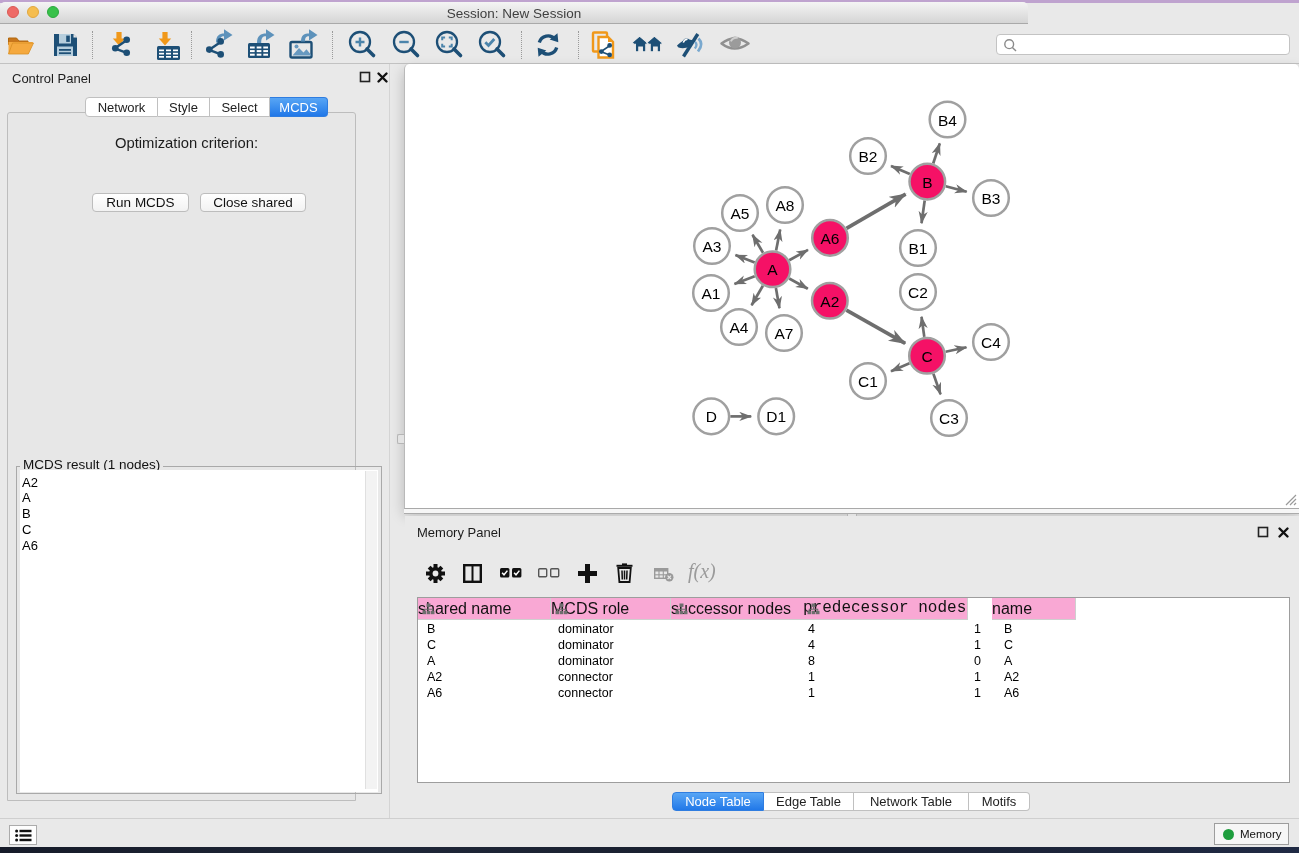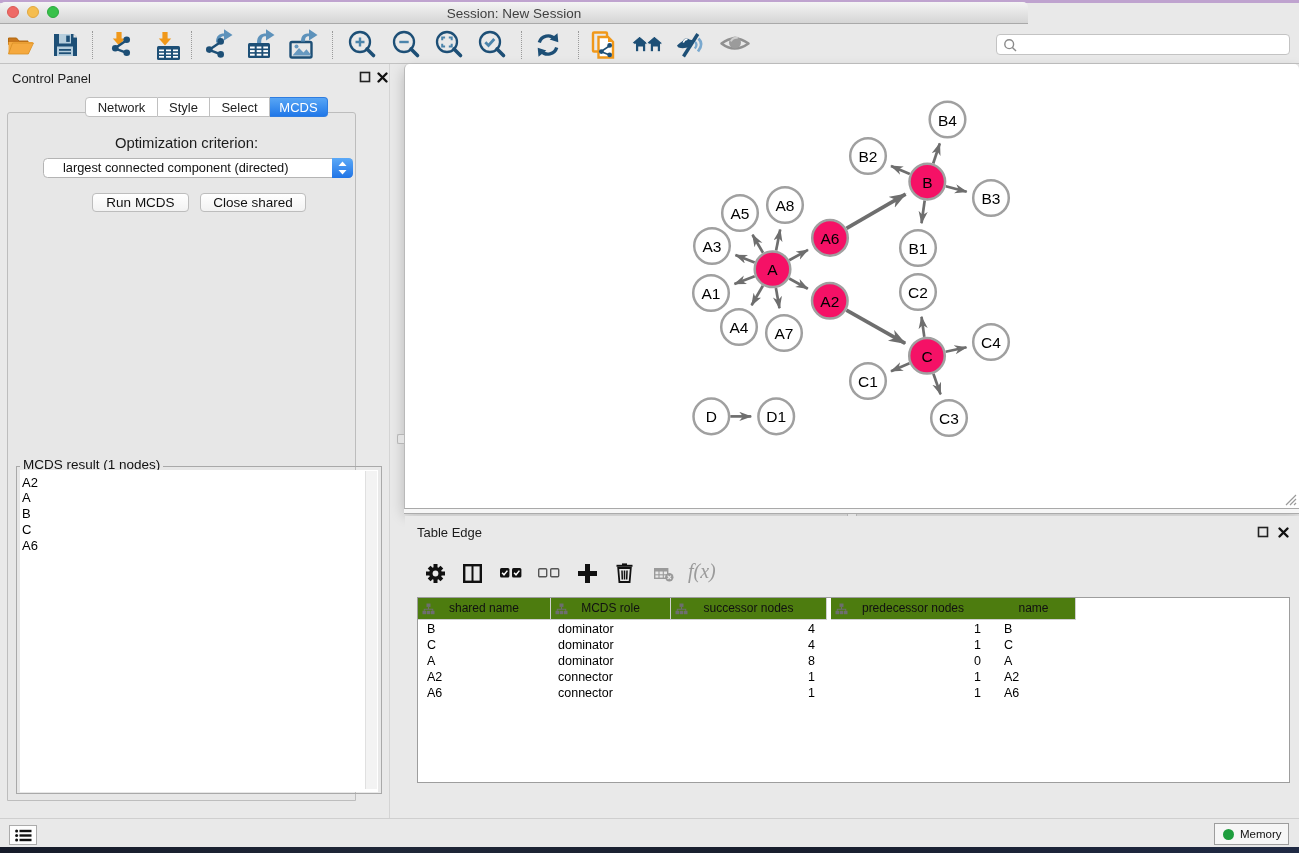--- a/index.html
+++ b/index.html
@@ -68,23 +68,23 @@
 #canvas { position:absolute; left:1px; top:23px; width:892px; height:420px; background:#fff; }
 .nl { font-size:15.5px; fill:#000; text-anchor:middle; dominant-baseline:central;
   font-family:"Liberation Sans",sans-serif; }
 
 
 #tp { left:405px; top:516px; width:894px; height:302px; background:#e9e9e9; }
 #tp-title { position:absolute; left:12px; top:9px; font-size:13px; color:#1c1c1c; }
 #tp-toolbar { position:absolute; left:12px; top:42px; height:30px; }
 #tbl { position:absolute; left:12px; top:81px; width:873px; height:186px;
   background:#fff; border:1px solid #9d9d9d; }
-#tbl .hdr { position:absolute; left:0; top:0; height:22px; background:#4d7c0f;
+#tbl .hdr { position:absolute; left:0; top:0; height:22px; background:#f9a8d4;
   border-right:1px solid #cfcfcf; border-bottom:1px solid #cfcfcf;
-  font-size:12px; color:#111; text-align:center; line-height:21px; }
+  font-size:16px; color:#111; line-height:21px; }
 #tbl .cell { position:absolute; font-size:12.5px; color:#000; height:16px; line-height:16px; }
 #tp-tabs { position:absolute; left:267px; top:276px; height:19px; display:flex;
   font-size:13px; color:#222; }
 #tp-tabs .seg { background:#fff; border:1px solid #c0c0c0; border-left:none;
   text-align:center; line-height:18px; }
 #tp-tabs .seg:first-child { border-left:1px solid #c0c0c0; border-radius:4px 0 0 4px;
   background:linear-gradient(#58a6f5,#2178e8); color:#fff; border-color:#2f7de0; }
 #tp-tabs .seg:last-child { border-radius:0 4px 4px 0; }
 
 
@@ -245,24 +245,20 @@
       <path d="M2.5 2.5 L10.5 10.5 M10.5 2.5 L2.5 10.5" stroke="#111" stroke-width="2.4" stroke-linecap="round"></path>
     </svg>
   <div id="cp-tabs">
     <div class="seg" style="width:73px">Network</div>
       <div class="seg" style="width:52px">Style</div>
       <div class="seg" style="width:60px">Select</div>
       <div class="seg sel" style="width:58px">MCDS</div>
   </div>
   <div id="cp-body">
     <div id="optlabel">Optimization criterion:</div>
-    <div id="dropdown">largest connected component (directed)<div class="spin"><svg width="21" height="20" viewBox="0 0 21 20">
-            <path d="M6.5 8 L10.5 3.5 L14.5 8 z" fill="#fff"></path>
-            <path d="M6.5 12 L10.5 16.5 L14.5 12 z" fill="#fff"></path>
-          </svg></div></div>
     <div class="btn" style="left:84px;top:80px;width:97px;">Run MCDS</div>
     <div class="btn" style="left:192px;top:80px;width:106px;">Close shared</div>
     <div id="fieldset">
       <div class="bord"></div>
       <div class="leg">MCDS result (1 nodes)</div>
       <div id="mcdslist">A2<br>A<br>B<br>C<br>A6<div class="sb"></div></div>
     </div>
   </div>
 </div>
 
@@ -340,21 +336,21 @@
   <svg style="position:absolute;right:2px;bottom:2px" width="12" height="12" viewBox="0 0 12 12">
       <path d="M11 1 L1 11 M11 5 L5 11 M11 9 L9 11" stroke="#9a9a9a" stroke-width="1.2"></path>
     </svg>
 </div>
 <div class="abs" style="left:404px;top:509px;width:895px;height:4px;background:#f6f6f6;"></div>
 <div class="abs" style="left:404px;top:512.5px;width:895px;height:1.2px;background:#ababab;"></div>
 <div class="abs" style="left:847px;top:513.5px;width:10px;height:5px;background:#e3e3e3;border:1px solid #b5b5b5;border-top:none;border-radius:0 0 2px 2px;"></div>
 <div class="abs" style="left:397px;top:434px;width:6.5px;height:10px;background:#e3e3e3;border:1px solid #b5b5b5;border-right:none;border-radius:2px 0 0 2px;"></div>
 
 <div class="abs" id="tp">
-  <div id="tp-title">Table Edge</div>
+  <div id="tp-title">Memory Panel</div>
   <svg class="abs" style="left:852px;top:10px" width="12" height="12" viewBox="0 0 12 12">
       <rect x="1.5" y="1.5" width="9" height="9" fill="none" stroke="#222" stroke-width="1.6"></rect>
     </svg>
 <svg class="abs" style="left:872px;top:10px" width="13" height="13" viewBox="0 0 13 13">
       <path d="M2.5 2.5 L10.5 10.5 M10.5 2.5 L2.5 10.5" stroke="#111" stroke-width="2.4" stroke-linecap="round"></path>
     </svg>
   <div id="tp-toolbar">
       <svg style="position:absolute;left:8.5px;top:5.5px" width="19" height="19" viewBox="0 0 19 19">
         <g transform="translate(9.5,9.5)">
 <g fill="#111">
@@ -420,21 +416,21 @@
           <rect x="8.9" y="7.8" width="3.6" height="3.4" fill="#6e6e6e"></rect>
           <path d="M6.5 3.9 v2.3 M2.3 7.8 v-1.6 h8.4 v1.6" fill="none" stroke="#6e6e6e" stroke-width="1.1"></path>
         </svg>MCDS role</div>
       <div class="hdr" style="left:253px;width:156px;"><svg style="position:absolute;left:4px;top:5px" width="13" height="12" viewBox="0 0 13 12">
           <rect x="4.5" y="0.5" width="4" height="3.4" fill="#6e6e6e"></rect>
           <rect x="0.5" y="7.8" width="3.6" height="3.4" fill="#6e6e6e"></rect>
           <rect x="4.7" y="7.8" width="3.6" height="3.4" fill="#6e6e6e"></rect>
           <rect x="8.9" y="7.8" width="3.6" height="3.4" fill="#6e6e6e"></rect>
           <path d="M6.5 3.9 v2.3 M2.3 7.8 v-1.6 h8.4 v1.6" fill="none" stroke="#6e6e6e" stroke-width="1.1"></path>
         </svg>successor nodes</div>
-      <div class="hdr" style="left:413px;width:165px;"><svg style="position:absolute;left:4px;top:5px" width="13" height="12" viewBox="0 0 13 12">
+      <div class="hdr" style="left:385px;width:165px;font-family:Liberation Mono, monospace;"><svg style="position:absolute;left:4px;top:5px" width="13" height="12" viewBox="0 0 13 12">
           <rect x="4.5" y="0.5" width="4" height="3.4" fill="#6e6e6e"></rect>
           <rect x="0.5" y="7.8" width="3.6" height="3.4" fill="#6e6e6e"></rect>
           <rect x="4.7" y="7.8" width="3.6" height="3.4" fill="#6e6e6e"></rect>
           <rect x="8.9" y="7.8" width="3.6" height="3.4" fill="#6e6e6e"></rect>
           <path d="M6.5 3.9 v2.3 M2.3 7.8 v-1.6 h8.4 v1.6" fill="none" stroke="#6e6e6e" stroke-width="1.1"></path>
         </svg>predecessor nodes</div>
       <div class="hdr" style="left:574px;width:84px;">name</div>
       <div class="cell" style="left:9px;top:23px;width:115px;">B</div>
       <div class="cell" style="left:140px;top:23px;width:105px;">dominator</div>
       <div class="cell" style="left:253px;top:23px;width:144px;text-align:right;">4</div>
@@ -454,20 +450,26 @@
       <div class="cell" style="left:140px;top:71px;width:105px;">connector</div>
       <div class="cell" style="left:253px;top:71px;width:144px;text-align:right;">1</div>
       <div class="cell" style="left:409px;top:71px;width:154px;text-align:right;">1</div>
       <div class="cell" style="left:586px;top:71px;width:80px;">A2</div>
       <div class="cell" style="left:9px;top:87px;width:115px;">A6</div>
       <div class="cell" style="left:140px;top:87px;width:105px;">connector</div>
       <div class="cell" style="left:253px;top:87px;width:144px;text-align:right;">1</div>
       <div class="cell" style="left:409px;top:87px;width:154px;text-align:right;">1</div>
       <div class="cell" style="left:586px;top:87px;width:80px;">A6</div>
     </div>
+  <div id="tp-tabs">
+    <div class="seg" style="width:92px">Node Table</div>
+      <div class="seg" style="width:90px">Edge Table</div>
+      <div class="seg" style="width:115px">Network Table</div>
+      <div class="seg" style="width:61px">Motifs</div>
+  </div>
 </div>
 
 <div class="abs" id="statusbar">
   <div id="listbtn">
       <svg style="position:absolute;left:5px;top:3px" width="17" height="13" viewBox="0 0 17 13">
 <circle cx="1.6" cy="2" r="1.5" fill="#111"></circle>
         <circle cx="1.6" cy="6.5" r="1.5" fill="#111"></circle>
         <circle cx="1.6" cy="11" r="1.5" fill="#111"></circle>
 <rect x="4.5" y="0.8" width="12" height="2.4" fill="#111"></rect>
         <rect x="4.5" y="5.3" width="12" height="2.4" fill="#111"></rect>

